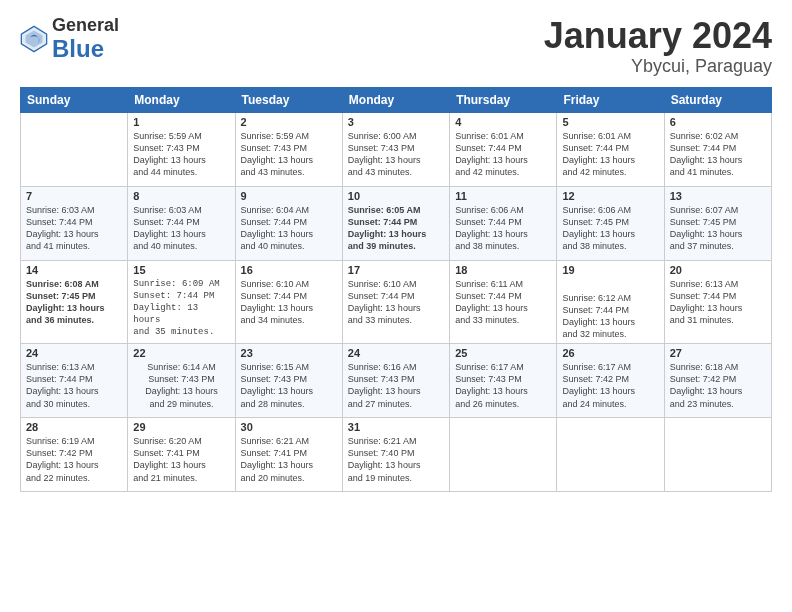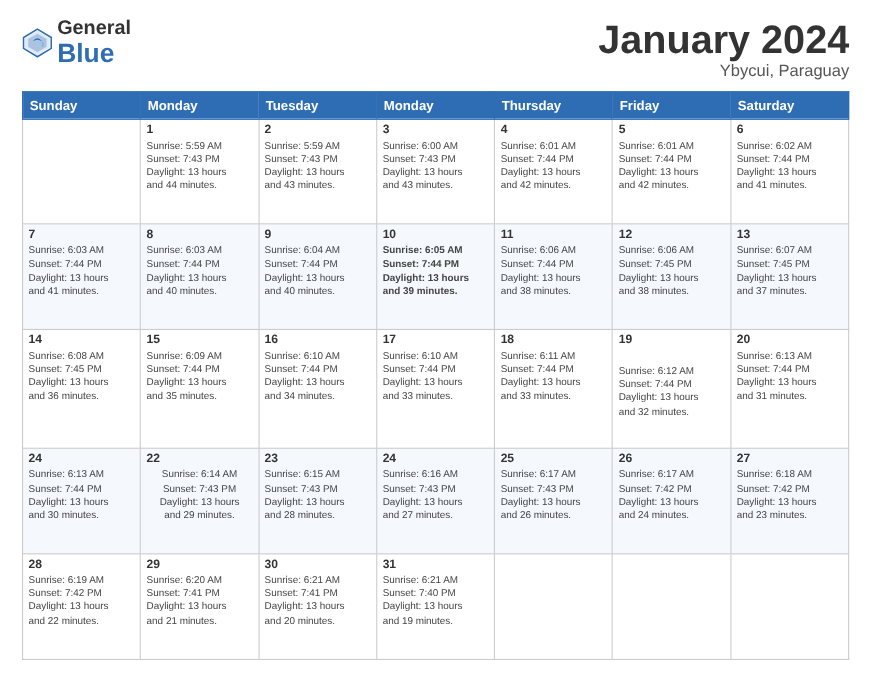--- a/index.html
+++ b/index.html
@@ -5,21 +5,21 @@
     * { margin: 0; padding: 0; box-sizing: border-box; }
     body {
       font-family: Arial, sans-serif;
       background: #fff;
       width: 792px;
       height: 612px;
       overflow: hidden;
     }
     .page {
       width: 792px;
-      height: 612px;
+      height: 488px;
       padding: 16px 20px 12px 20px;
       display: flex;
       flex-direction: column;
       border-radius: 12px;
     }
     .header {
       display: flex;
       justify-content: space-between;
       align-items: flex-start;
       margin-bottom: 10px;
@@ -51,21 +51,21 @@
     .title-block {
       text-align: right;
     }
     .month-title {
       font-size: 36px;
       font-weight: bold;
       color: #333;
       line-height: 1.1;
     }
     .subtitle {
-      font-size: 15px;
+      font-size: 18px;
       color: #555;
       text-align: right;
     }
     .calendar-table {
       width: 100%;
       border-collapse: collapse;
       flex: 1;
     }
     .calendar-table th {
       background-color: #2e6db4;
@@ -239,28 +239,28 @@
             <span class="day-num">13</span>
             <div class="day-info" style="white-space: pre-line;">Sunrise: 6:07 AM
 Sunset: 7:45 PM
 Daylight: 13 hours
 and 37 minutes.</div>
           </td>
         </tr>
         <tr>
           <td>
             <span class="day-num">14</span>
-            <div class="day-info" style="white-space: pre-line;">Sunrise: 6:08 AM
+            <div class="day-info" style="white-space: pre-line; font-weight: bold;">Sunrise: 6:08 AM
 Sunset: 7:45 PM
 Daylight: 13 hours
 and 36 minutes.</div>
           </td>
           <td>
             <span class="day-num">15</span>
-            <div class="day-info" style="white-space: pre-line;">Sunrise: 6:09 AM
+            <div class="day-info" style="white-space: pre-line; font-family: Liberation Mono, monospace;">Sunrise: 6:09 AM
 Sunset: 7:44 PM
 Daylight: 13 hours
 and 35 minutes.</div>
           </td>
           <td>
             <span class="day-num">16</span>
             <div class="day-info" style="white-space: pre-line;">Sunrise: 6:10 AM
 Sunset: 7:44 PM
 Daylight: 13 hours
 and 34 minutes.</div>

